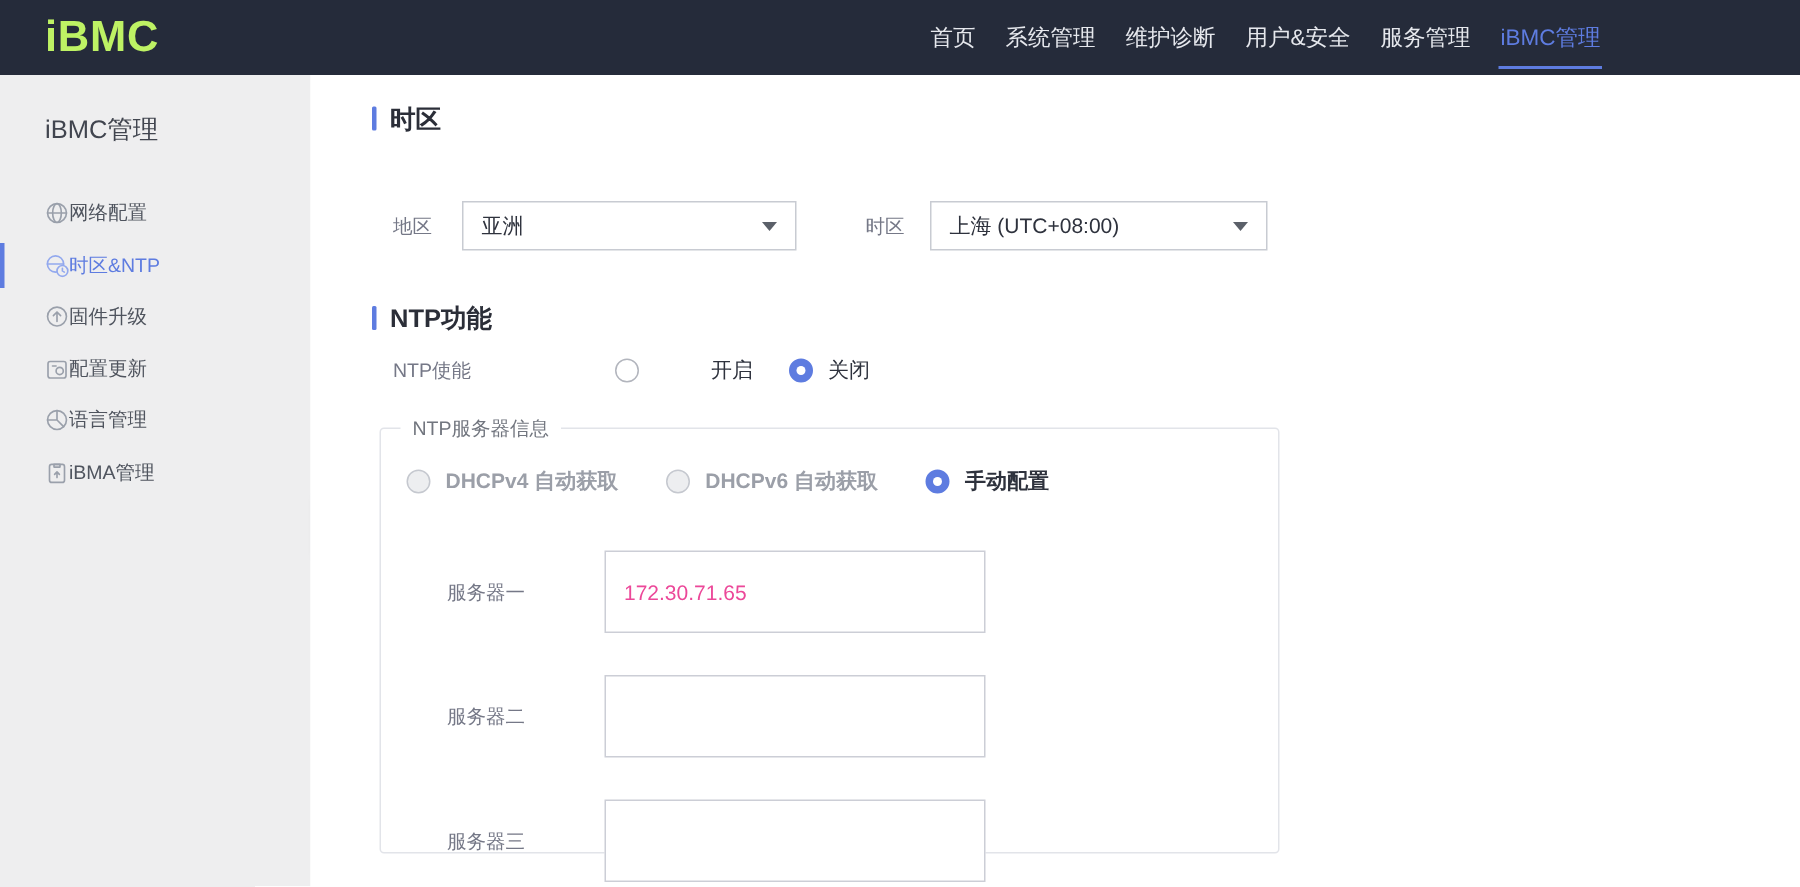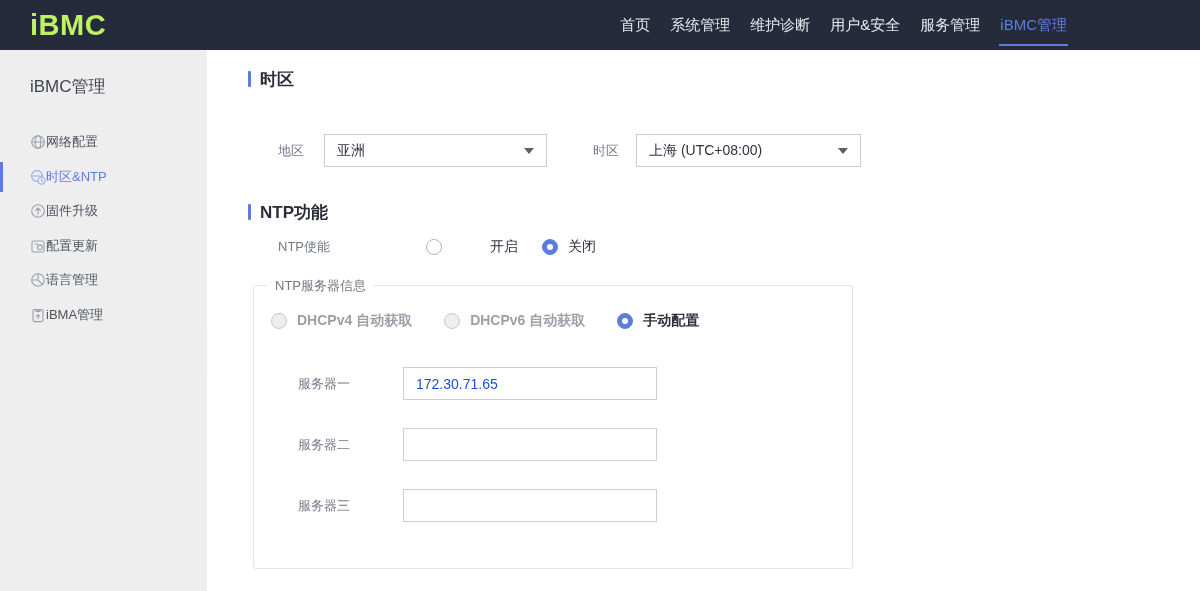--- a/index.html
+++ b/index.html
@@ -37,21 +37,21 @@
                   color:#5e7ce0; font-size:15px; font-weight:700; cursor:pointer; }
 
   
   .main { position:absolute; left:207px; top:50px; right:0; bottom:0;
           background:#fff; padding:20px 0 0 41px; }
   .section-title { display:flex; align-items:center; gap:9px;
                    font-size:17px; font-weight:700; color:#2b2e38; height:18px; }
   .section-title .bar { width:3px; height:16px; background:#5e7ce0; border-radius:1px; }
   .section-title.ntp { margin-top:36px; }
 
-  .lbl { font-size:13px; color:#757887; flex:none;margin-left:16px; }
+  .lbl { font-size:13px; color:#757887; flex:none; }
 
   .selects-row { margin:46px 0 0 14px; display:flex; align-items:center; }
   .selects-row .lbl-region { width:46px; }
   .selects-row .lbl-tz { width:43px; margin-left:46px; }
   .select { width:223px; height:33px; background:#fff; border:1px solid #c8cbd2;
             display:flex; align-items:center; justify-content:space-between;
             padding:0 12px; font-size:14px; color:#2e323d; cursor:pointer; }
   .select.tz { width:225px; }
   .caret { width:0; height:0; border-left:5px solid transparent; border-right:5px solid transparent;
            border-top:6px solid #5b6069; }
@@ -70,22 +70,22 @@
 
   .fieldset { position:relative; margin:29px 0 0 5px; width:600px; height:284px;
               border:1px solid #e2e4e9; border-radius:3px; padding:26px 0 0 17px; }
   .legend { position:absolute; top:-9px; left:13px; background:#fff; padding:0 8px;
             font-size:13px; color:#72767f; line-height:17px; }
   .mode-row { display:flex; align-items:center; }
   .mode-row .radio-opt { margin-right:32px;font-weight:bold; }
   .server-row { display:flex; align-items:center; margin-top:28px; }
   .server-row.first { margin-top:37px; }
   .server-row .lbl { margin-left:27px; width:105px; }
-  .server-input { width:254px; height:33px; border:1px solid #ccced6; background:#fff;
-                  font-size:14px; color:#1d4ed8; padding:0 12px; outline:none;
+  .server-input { width:254px; height:55px; border:1px solid #ccced6; background:#fff;
+                  font-size:14px; color:#ec4899; padding:0 12px; outline:none;
                   font-family:"Liberation Sans","DejaVu Sans",sans-serif; }
 </style>
 </head>
 <body>
 
 <div class="app">
 
   <div class="header">
     <div class="logo">iBMC</div>
     <div class="topnav">

